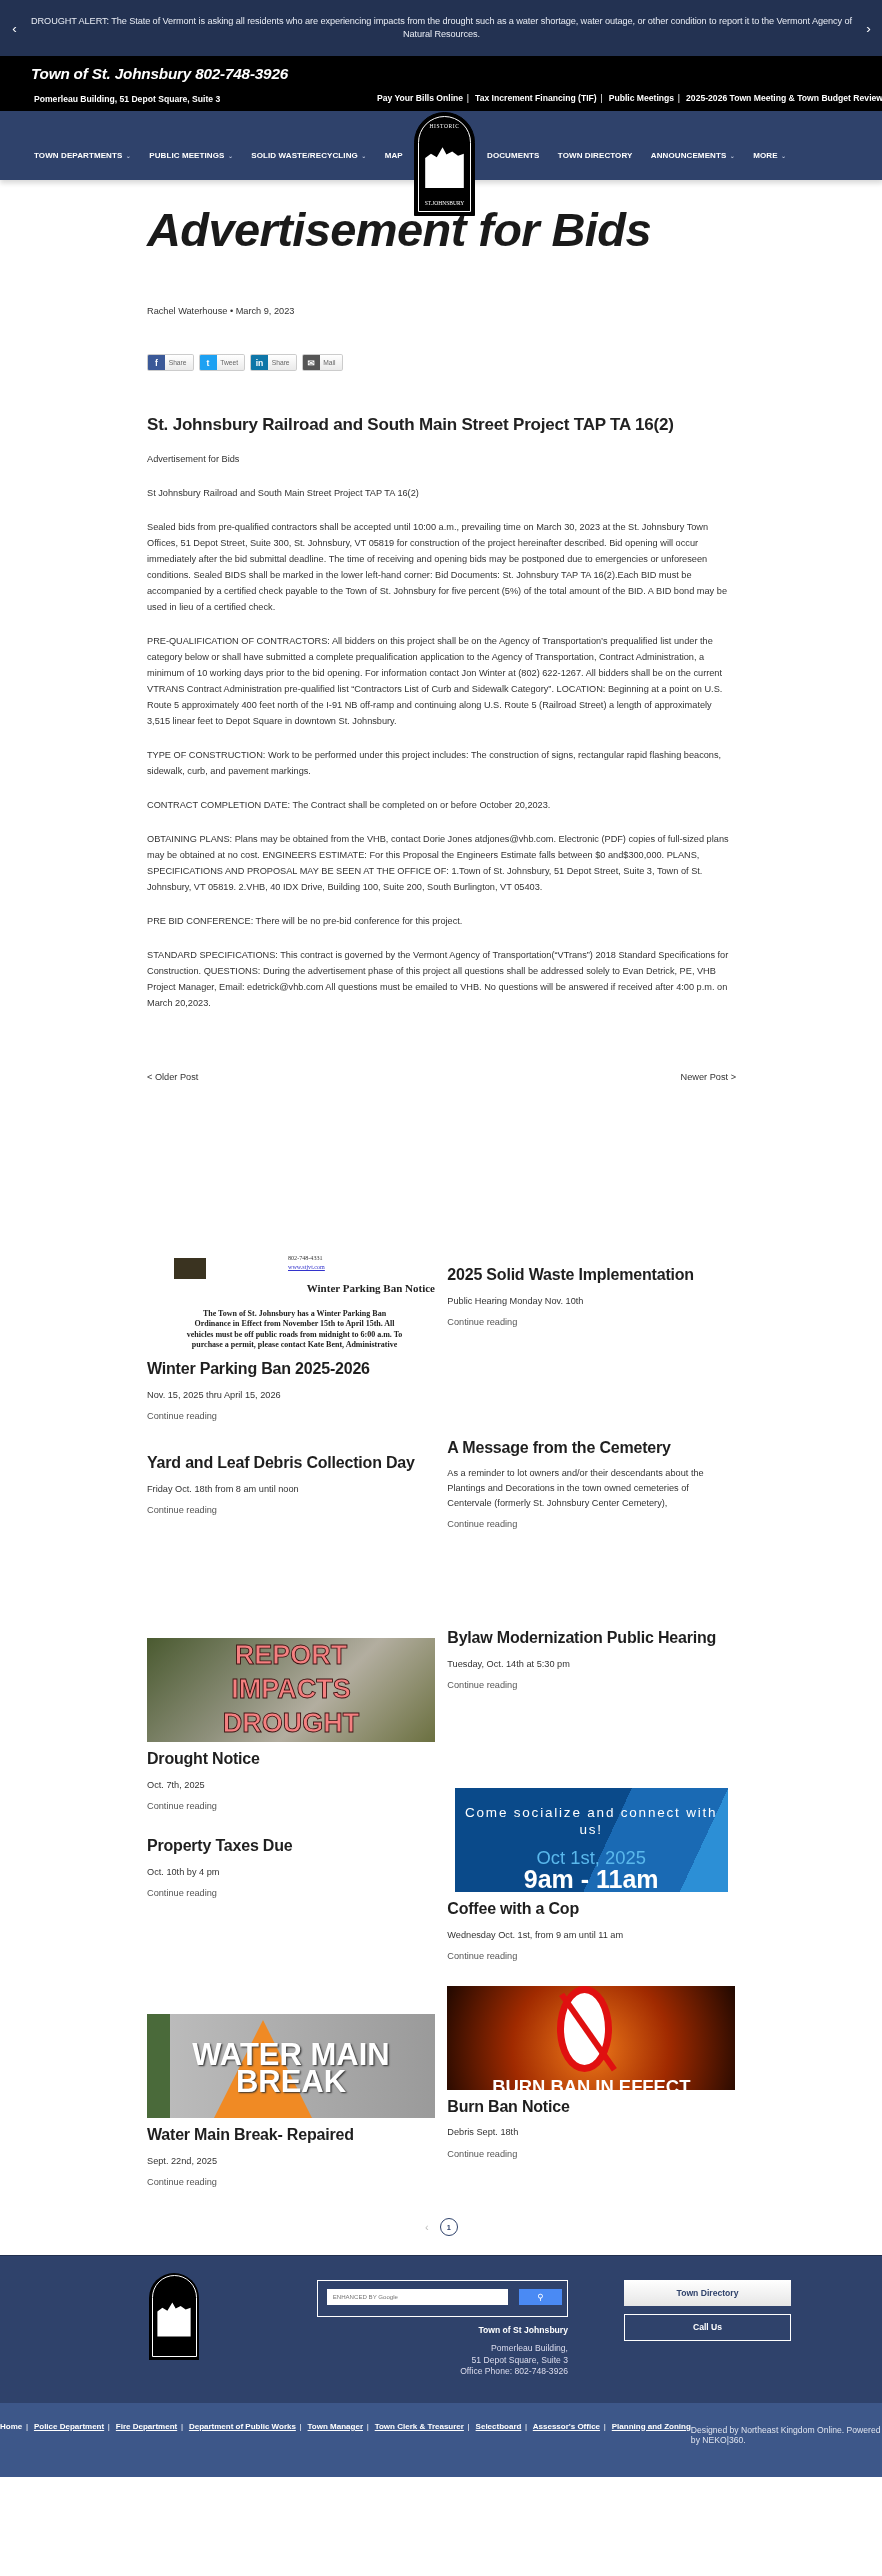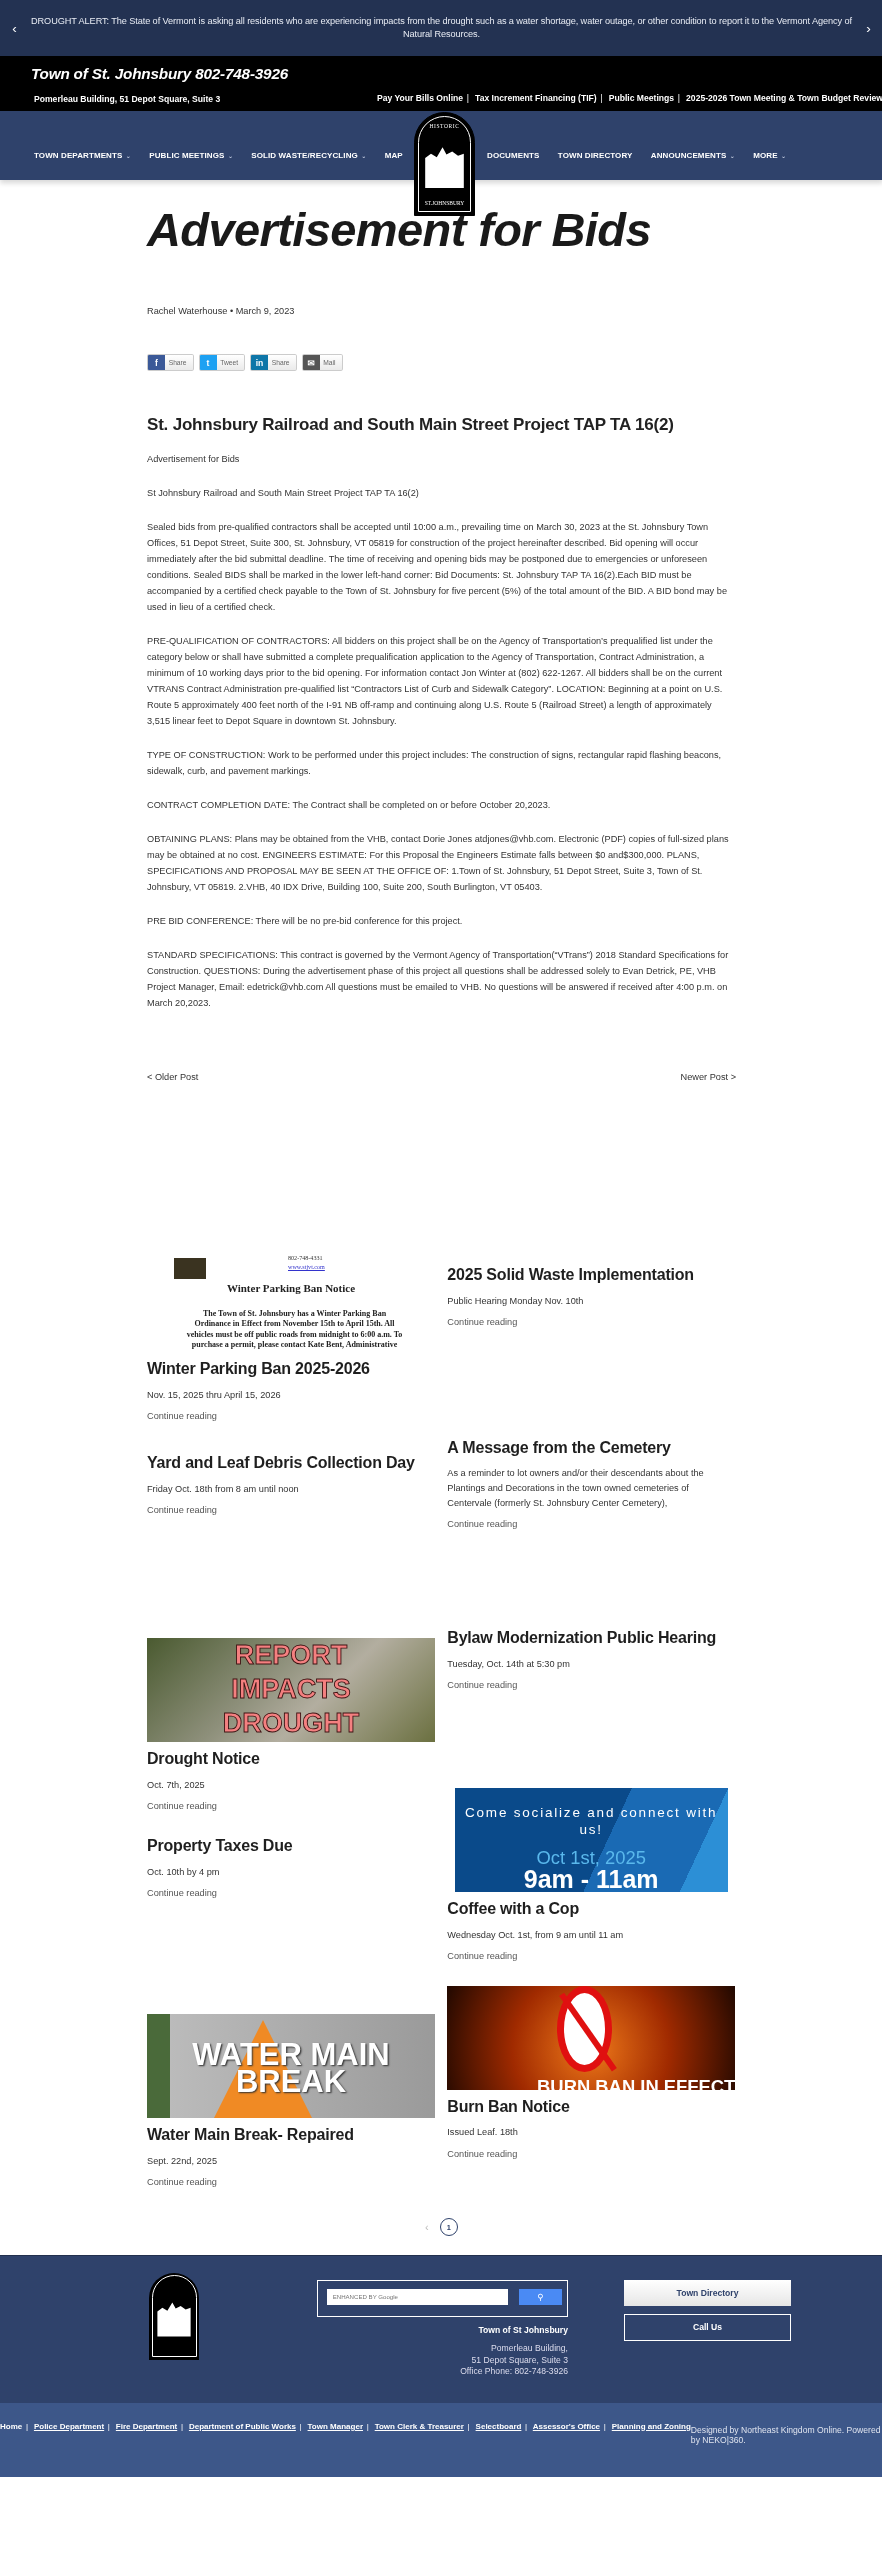--- a/index.html
+++ b/index.html
@@ -48,35 +48,35 @@
 .card .ex{font-size:9.2px;line-height:14.7px;margin-top:8.6px;color:#333}
 .card .cr{font-size:9.2px;margin-top:8.6px;color:#555;cursor:pointer}
 .pager{display:flex;justify-content:center;align-items:center;gap:11px;margin-top:6.1px}
 .pager .prev{color:#bbb;font-size:11px}
 .pager .num{width:18.4px;height:18.4px;border:1.8px solid #2f426b;border-radius:50%;display:flex;align-items:center;justify-content:center;font-size:7.4px;font-weight:bold;color:#2f426b}
 
 .img-winter{background:#fff}
 .img-winter .lg{position:absolute;left:27px;top:9.8px;width:32px;height:21px;background:#3a3320}
 .img-winter .ph{position:absolute;left:141px;top:7.4px;font-family:"Liberation Serif",serif;font-size:6.1px;color:#333}
 .img-winter .web{position:absolute;left:141px;top:16px;font-family:"Liberation Serif",serif;font-size:6.1px;color:#33c;text-decoration:underline}
-.img-winter .ttl{position:absolute;left:0;width:288px;top:34px;text-align:center;font-family:"Liberation Serif",serif;font-size:11px;font-weight:bold}
+.img-winter .ttl{position:absolute;left:0;width:288px;top:34px;text-align:right;font-family:"Liberation Serif",serif;font-size:11px;font-weight:bold}
 .img-winter .txt{position:absolute;left:37px;width:221px;top:61px;text-align:center;font-family:"Liberation Serif",serif;font-size:8px;font-weight:bold;line-height:10.4px}
 .img-drought{background:linear-gradient(135deg,#4a5a30,#8d8f7a 40%,#b3aea0 60%,#6b7040)}
 .img-drought .t{position:absolute;width:100%;text-align:center;font-family:"Liberation Sans",sans-serif;font-weight:bold;color:#f48080;-webkit-text-stroke:0.9px #3a1010;font-size:27px;line-height:34px;top:0}
 .img-coffee{background:linear-gradient(115deg,#0a4a8a 0 55%,#1a6ab4 55% 85%,#2c8fd6 85%)}
 .img-coffee .a{position:absolute;width:100%;text-align:center;color:#fff;font-size:13.5px;letter-spacing:1.8px;top:16px;line-height:17px}
 .img-coffee .b{position:absolute;width:100%;text-align:center;color:#5ab8ec;font-size:18.4px;top:59px}
 .img-coffee .c{position:absolute;width:100%;text-align:center;color:#fff;font-size:25px;font-weight:bold;top:77px}
 .img-water{background:linear-gradient(90deg,#4a6a3a 0 8%,#bbb 8%,#9a9a9a)}
 .img-water .tri{position:absolute;left:67px;top:6.1px;width:0;height:0;border-left:49px solid transparent;border-right:49px solid transparent;border-bottom:98px solid #f08a24}
 .img-water .t{position:absolute;width:100%;text-align:center;color:#fff;font-weight:bold;font-size:31px;line-height:27px;top:27px;text-shadow:1.2px 1.2px 1.8px #333}
 .img-burn{background:radial-gradient(circle at 50% 60%,#f07a1a,#a02a00 50%,#200800)}
 .img-burn .no{position:absolute;left:110px;top:0;width:55px;height:86px;border:7.4px solid #e01010;border-radius:50%;background:#fff}
 .img-burn .no::after{content:"";position:absolute;left:21px;top:-6.1px;width:6.1px;height:92px;background:#e01010;transform:rotate(-35deg)}
-.img-burn .t{position:absolute;width:100%;text-align:right;color:#fff;font-weight:bold;font-size:18.4px;bottom:-8.6px}
+.img-burn .t{position:absolute;width:100%;text-align:center;color:#fff;font-weight:bold;font-size:18.4px;bottom:-8.6px}
 
 footer{margin-top:18.4px;background:#2f426b;border-top:1.8px solid #22304e}
 .ftop{height:147px;position:relative}
 .flogo{position:absolute;left:149px;top:17px;width:50px;height:87px;background:#000;border-radius:25px 25px 0 0}
 .flogo .inner{position:absolute;left:2.5px;top:2.5px;right:2.5px;bottom:2.5px;border:1.2px solid #fff;border-radius:23px 23px 0 0}
 .flogo .town{position:absolute;left:4.9px;right:4.9px;top:24.5px;height:36px;background:#fff;clip-path:polygon(0 30%,15% 20%,30% 28%,45% 5%,55% 22%,70% 15%,85% 25%,100% 20%,100% 100%,0 100%)}
 .search{position:absolute;left:317px;top:24.5px;width:251px;height:37px;border:1.2px solid #fff}
 .search input{position:absolute;left:8.6px;top:7.4px;width:181px;height:16px;border:none;padding-left:6.1px;font-size:6.1px;color:#777}
 .search .go{position:absolute;left:201px;top:7.4px;width:43px;height:16px;background:#4a8af4;display:flex;align-items:center;justify-content:center;color:#fff;font-size:8.6px;cursor:pointer}
 .fcenter{position:absolute;left:317px;width:251px;top:69px;text-align:right;color:#fff}
@@ -268,21 +268,21 @@
       <h3>Coffee with a Cop</h3>
       <div class="ex">Wednesday Oct. 1st, from 9 am until 11 am</div>
       <div class="cr">Continue reading</div>
     </div>
     <div class="card">
       <div class="img img-burn">
         <div class="no"></div>
         <div class="t">BURN BAN IN EFFECT</div>
       </div>
       <h3>Burn Ban Notice</h3>
-      <div class="ex">Issued Leaf. 18th</div>
+      <div class="ex">Debris Sept. 18th</div>
       <div class="cr">Continue reading</div>
     </div>
   </div>
 </div>
 
 <div class="pager">
   <span class="prev">‹</span>
   <span class="num">1</span>
 </div>
 

